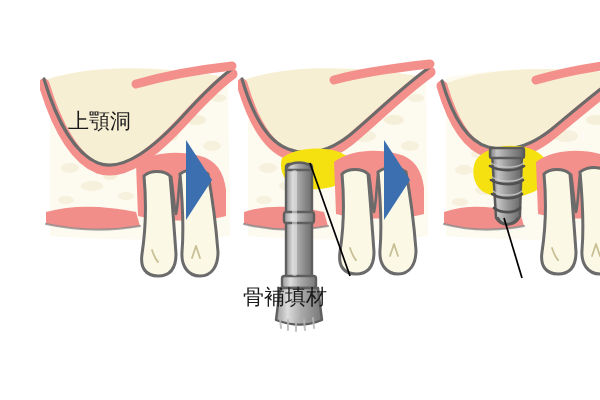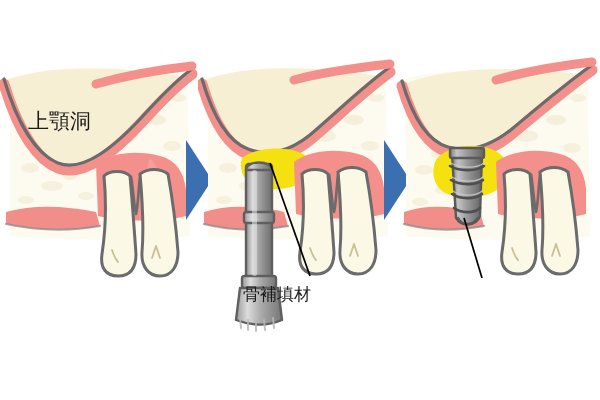--- a/index.html
+++ b/index.html
@@ -1,33 +1,33 @@
 <!DOCTYPE html>
 <html><head>
 <meta charset="utf-8">
 <style>
   html,body{margin:0;padding:0;}
   body{
     width:600px;height:400px;background:#ffffff;overflow:hidden;
     font-family:"DejaVu Sans","Liberation Sans",sans-serif;
   }
   #stage{position:relative;width:600px;height:400px;}
-  .panel{position:absolute;top:0;width:200px;height:400px;}
+  .panel{position:absolute;top:0;width:200px;height:400px;margin-left:40px;}
   #panel1{left:0;}
   #panel2{left:198px;}
   #panel3{left:396px;}
   .arrow{position:absolute;top:0;width:40px;height:400px;}
   #arrow1{left:178px;}
   #arrow2{left:376px;}
   .lbl{
     position:absolute;color:#1a1a1a;white-space:nowrap;
     font-family:"DejaVu Sans","Liberation Sans",sans-serif;
   }
   .sinus-lbl{font-size:21px;letter-spacing:0px;}
-  .caption-lbl{font-size:17px;letter-spacing:0px;}
+  .caption-lbl{font-size:21px;letter-spacing:0px;}
   #sinus-label-1{left:28px;top:107px;}
   #sinus-label-2{left:226px;top:107px;}
   #caption-graft{left:243px;top:283px;}
   #caption-implant{left:412px;top:283px;}
   svg{display:block;}
 </style>
 </head>
 <body>
 
 <div id="stage">

